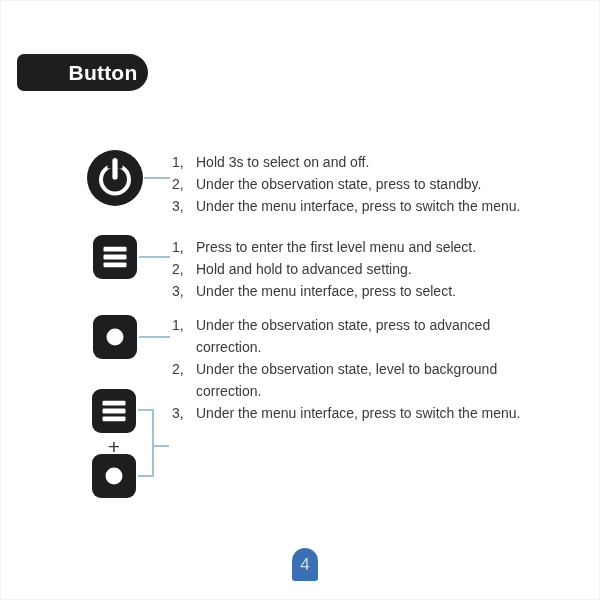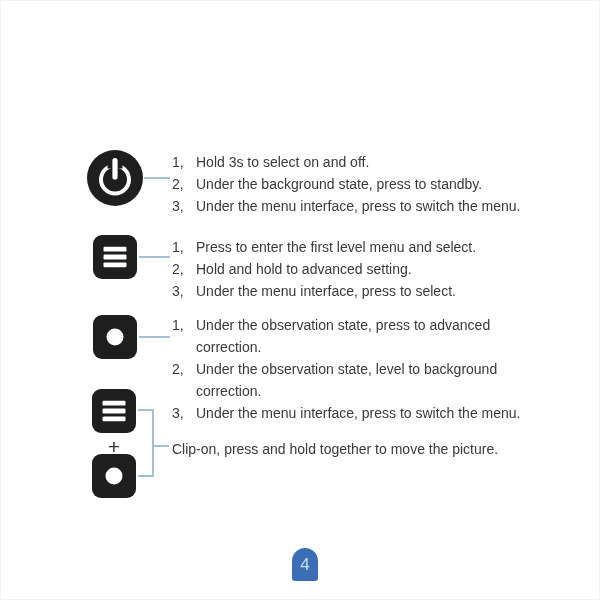--- a/index.html
+++ b/index.html
@@ -79,36 +79,39 @@
     border-radius: 13px 13px 3px 3px;
     display: flex; align-items: center; justify-content: center;
   }
   .badge span { color: var(--c-badge-text, #c9d9ec); font-size: 17px; }
 </style>
 </head>
 <body>
 
 <div class="page">
 
+  <div class="title-banner">
+    <span>Button</span>
+  </div>
 
   <svg class="icon icon-power" width="56" height="56" viewBox="0 0 56 56">
     <circle class="f-ink" cx="28" cy="28" r="28"></circle>
     <circle class="ring" cx="28" cy="29.5" r="14"></circle>
     <rect class="f-ink" x="20.5" y="8" width="15" height="10.5"></rect>
     <line class="bar" x1="28" y1="10.5" x2="28" y2="27"></line>
   </svg>
   <div class="connector c1"></div>
   <div class="tb s1">
     <div class="item">
       <span class="num">1,</span>
       <span class="txt">Hold 3s to select on and off.</span>
     </div>
     <div class="item">
       <span class="num">2,</span>
-      <span class="txt">Under the background state, press to standby.</span>
+      <span class="txt">Under the observation state, press to standby.</span>
     </div>
     <div class="item">
       <span class="num">3,</span>
       <span class="txt">Under the menu interface, press to switch the menu.</span>
     </div>
   </div>
 
   <svg class="icon icon-menu2" width="44" height="44" viewBox="0 0 44 44">
     <rect class="f-ink" x="0" y="0" width="44" height="44" rx="9"></rect>
     <rect class="f-w" x="10.5" y="11.8" width="23" height="4.8" rx="1.2"></rect>
@@ -159,23 +162,18 @@
   </svg>
   <div class="plus-sign">+</div>
   <svg class="icon icon-dot4" width="44" height="44" viewBox="0 0 44 44">
     <rect class="f-ink" x="0" y="0" width="44" height="44" rx="9"></rect>
     <circle class="f-w" cx="22" cy="22" r="8.5"></circle>
   </svg>
   <div class="connector b-top"></div>
   <div class="b-vert"></div>
   <div class="connector b-bottom"></div>
   <div class="connector b-mid"></div>
-  <div class="tb s4">
-    <div class="item">
-      <span class="txt">Clip-on, press and hold together to move the picture.</span>
-    </div>
-  </div>
 
   <div class="badge">
     <span>4</span>
   </div>
 
 </div>
 
 </body></html>

